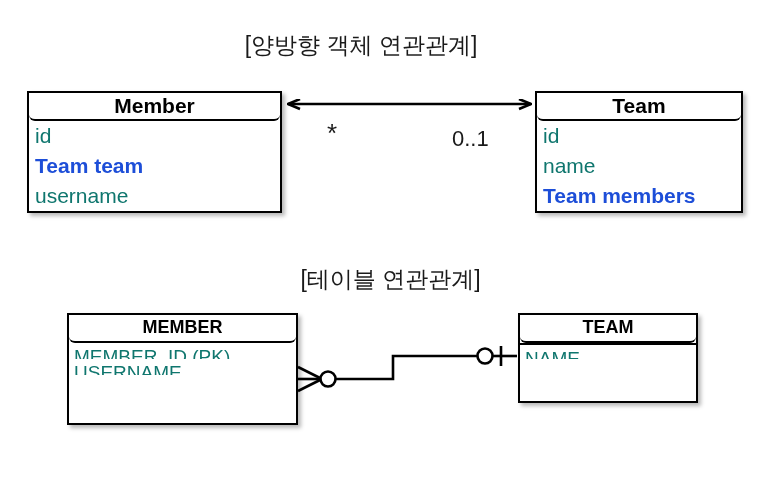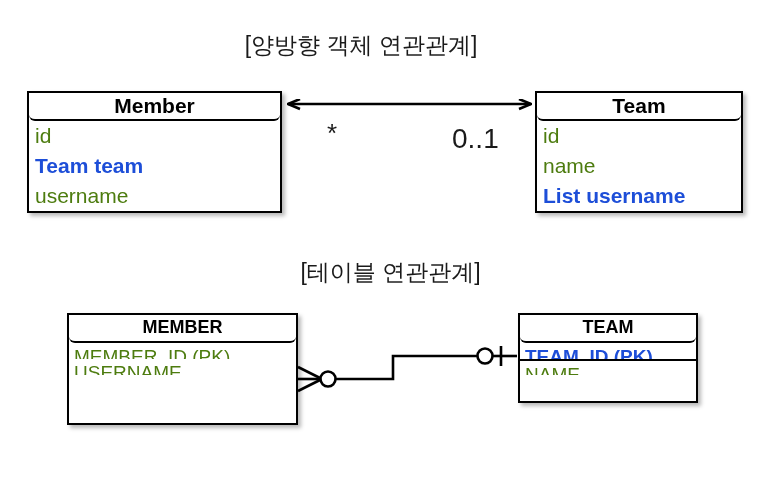--- a/index.html
+++ b/index.html
@@ -34,21 +34,21 @@
     font-weight: 400;
   }
   #title-object {
     left: 0;
     top: 31px;
     width: 722px;
     text-align: center;
   }
   #title-table {
     left: 0;
-    top: 258px;
+    top: 265px;
     width: 781px;
   }
 
   
   .uml-box {
     position: absolute;
     background: #ffffff;
     border: 2.5px solid #000000;
     box-sizing: border-box;
     box-shadow: 3px 3px 4px rgba(0,0,0,0.28);
@@ -65,21 +65,21 @@
   }
   .uml-body {
     box-sizing: border-box;
   }
   .uml-row {
     white-space: nowrap;
     overflow: hidden;
     box-sizing: border-box;
     padding-left: 6px;
   }
-  .uml-row.muted { color: #4d7c0f; font-weight: 400; }
+  .uml-row.muted { color: #0f766e; font-weight: 400; }
   .uml-row.strong { color: #1d4ed8; font-weight: bold; }
   .uml-row.sep-top { border-top: 2.5px solid #000000; }
 
   
   #box-member {
     left: 27px;
     top: 91px;
     width: 255px;
     height: 122px;
   }
@@ -125,21 +125,21 @@
   #box-team-table .uml-row {
     height: 16px;
     line-height: 28px;
     font-size: 19px;
     padding-left: 5px;
   }
 
   
   .multiplicity {
     position: absolute;
-    font-size: 28px;
+    font-size: 22px;
     line-height: 26px;
     color: #1a1a1a;
     white-space: nowrap;
   }
   #mult-many { left: 327px; top: 120px; font-size: 26px; }
   #mult-zeroone { left: 452px; top: 126px; }
 
   
   .connector-layer {
     position: absolute;
@@ -163,21 +163,21 @@
       <div class="uml-row strong">Team team</div>
       <div class="uml-row muted">username</div>
     </div>
   </div>
 
   <div class="uml-box" id="box-team">
     <div class="uml-header">Team</div>
     <div class="uml-body">
       <div class="uml-row muted">id</div>
       <div class="uml-row muted">name</div>
-      <div class="uml-row strong">List username</div>
+      <div class="uml-row strong">Team members</div>
     </div>
   </div>
 
   <svg class="connector-layer" viewBox="0 0 781 484" width="781" height="484">
     <defs>
       <marker id="arrow-left" markerWidth="14" markerHeight="14" refX="1" refY="5" orient="auto" markerUnits="userSpaceOnUse">
         <path d="M 13,0 L 1,5 L 13,10" fill="none" stroke="#000" stroke-width="2.6" stroke-linejoin="miter"></path>
       </marker>
       <marker id="arrow-right" markerWidth="14" markerHeight="14" refX="13" refY="5" orient="auto" markerUnits="userSpaceOnUse">
         <path d="M 1,0 L 13,5 L 1,10" fill="none" stroke="#000" stroke-width="2.6" stroke-linejoin="miter"></path>
@@ -195,21 +195,20 @@
     <div class="uml-header">MEMBER</div>
     <div class="uml-body">
       <div class="uml-row muted">MEMBER_ID (PK)</div>
       <div class="uml-row muted">USERNAME</div>
     </div>
   </div>
 
   <div class="uml-box" id="box-team-table">
     <div class="uml-header">TEAM</div>
     <div class="uml-body">
-      <div class="uml-row strong">TEAM_ID (PK)</div>
       <div class="uml-row muted sep-top">NAME</div>
     </div>
   </div>
 
   <svg class="connector-layer" viewBox="0 0 781 484" width="781" height="484">
 
     <path d="M 333 379 L 393 379 L 393 356 L 478 356" fill="none" stroke="#000000" stroke-width="2.6"></path>
 
     <g stroke="#000000" stroke-width="2.6" fill="none">
       <line x1="298" y1="379" x2="323" y2="379"></line>

